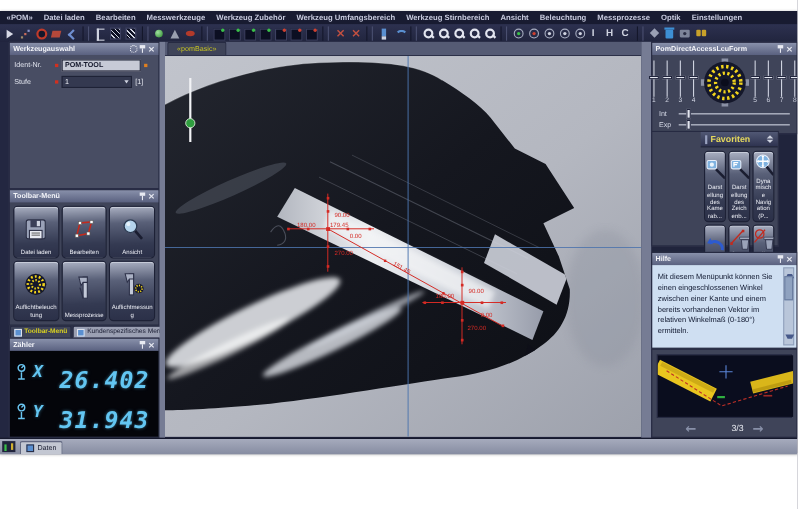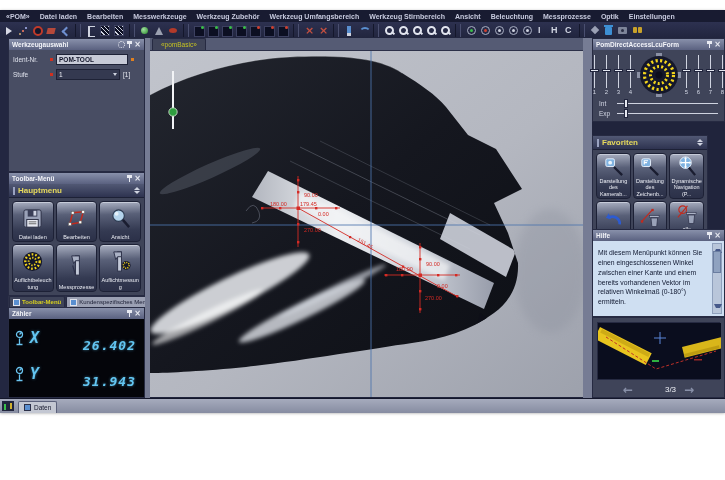--- a/index.html
+++ b/index.html
@@ -88,21 +88,21 @@
   .ltab{height:10px;display:flex;align-items:center;gap:2px;padding:0 3px;font-size:6px;border:1px solid #262a42;border-bottom:none;border-radius:2px 2px 0 0;white-space:nowrap;cursor:pointer;}
   .ltab .mini{width:5px;height:5px;flex:none;background:#5a8fd0;border:1px solid #dfe2ec;}
   .ltab-active{background:#3f4459;color:#d8d020;font-weight:bold;}
   .ltab-idle{background:#9ba0b3;color:#1a1d33;}
 
   .p-cnt{left:8px;top:297px;width:137px;height:91px;}
   .cnt-body{flex:1;background:#04050a;padding:6px 8px 0 6px;display:flex;flex-direction:column;gap:10px;}
   .cnt-row{display:flex;align-items:center;height:26px;}
   .lcd{font-family:"DejaVu Sans Mono",monospace;font-style:italic;font-weight:bold;color:#63c6f2;text-shadow:0 0 3px rgba(99,198,242,.55);}
   .axis-l{font-size:15px;margin-left:2px;}
-  .val{font-size:13px;margin-left:auto;letter-spacing:1px;margin-top:15px;}
+  .val{font-size:21px;margin-left:auto;letter-spacing:1px;margin-top:15px;}
 
   
   .splitter-l{position:absolute;left:145px;top:28px;width:5px;height:360px;background:#767c94;}
   .c-tabbar{position:absolute;left:150px;top:28px;width:433px;height:13px;background:#555b74;border-bottom:1px solid #2c3048;display:flex;align-items:flex-end;padding:0 2px;box-sizing:border-box;}
   .c-tab{height:11px;background:#3f4459;border:1px solid #262a42;border-bottom:none;border-radius:2px 2px 0 0;color:#c6c322;font-size:6.5px;display:flex;align-items:center;padding:0 8px;cursor:pointer;}
   .image-area{position:absolute;left:150px;top:41px;width:433px;height:346px;background:#b4b7c0;}
   .image-area svg{display:block;}
 
   
   .splitter-r{position:absolute;left:583px;top:28px;width:9px;height:360px;background:#767c94;}
@@ -115,21 +115,21 @@
   .vtrack::before{content:"";position:absolute;left:4px;top:0;width:1px;height:100%;background:#cfd3e0;}
   .vthumb{position:absolute;left:0;top:14px;width:9px;height:3px;background:#e4e7f0;border:1px solid #20243c;box-sizing:border-box;}
   .chnum{font-size:6px;color:#d2d6e4;margin-top:1px;}
   .ringwrap{width:48px;height:46px;display:flex;align-items:center;justify-content:center;}
   .lcu-hrow{display:flex;align-items:center;height:10px;gap:4px;padding:0 2px;}
   .lcu-hrow .hlbl{width:14px;font-size:6.5px;color:#d2d6e4;}
   .htrack{flex:1;height:9px;position:relative;cursor:pointer;}
   .htrack::before{content:"";position:absolute;left:0;top:4px;width:100%;height:1px;background:#cfd3e0;}
   .hthumb{position:absolute;left:7px;top:0;width:4px;height:9px;background:#e4e7f0;border:1px solid #20243c;box-sizing:border-box;}
 
-  .p-fav{left:592px;top:125px;width:116px;height:105px;}
+  .p-fav{left:592px;top:109px;width:116px;height:105px;padding-left:44px;}
   .p-hilfe{left:592px;top:219px;width:133px;height:88px;}
   .hilfe-body{flex:1;background:#cfdff2;position:relative;padding:4px 12px 3px 5px;overflow:hidden;}
   .hilfe-h{font-size:7.5px;font-weight:bold;color:#0d1430;line-height:1.2;}
   .hilfe-p{font-size:6.8px;color:#101830;line-height:1.45;margin-top:3px;}
   .vscroll{position:absolute;right:2px;top:2px;bottom:2px;width:8px;background:#b9c6da;border:1px solid #8fa0bc;}
   .vscroll .up,.vscroll .dn{position:absolute;left:1px;width:4px;height:4px;}
   .vscroll .up{top:1px;border-bottom:4px solid #46598a;border-left:2px solid transparent;border-right:2px solid transparent;}
   .vscroll .dn{bottom:1px;border-top:4px solid #46598a;border-left:2px solid transparent;border-right:2px solid transparent;}
   .vscroll .thumb{position:absolute;left:0;top:7px;width:6px;height:20px;background:#8fa2c0;border:1px solid #6a7da0;}
 
@@ -246,27 +246,20 @@
     </div>
   </div>
 
   <div class="panel p-tm">
     <div class="ptitle">
       <span>Toolbar-Menü</span>
       <span class="sp"></span>
       <span class="pin-icon"></span>
       <span class="close-icon">×</span>
     </div>
-    <div class="menuhdr">
-      <span>Hauptmenu</span>
-      <span class="spinner">
-            <i class="spin-up"></i>
-            <i class="spin-dn"></i>
-          </span>
-    </div>
     <div class="btn-grid">
 
         <div class="bigbtn">
           <span class="bicon">
               <svg width="23" height="23" viewBox="0 0 24 24">
                 <rect x="3" y="3" width="18" height="18" rx="2" fill="#9aa2b8" stroke="#2a2e44"></rect>
                 <rect x="7" y="3" width="10" height="7" fill="#3a3f58"></rect>
                 <rect x="13" y="4" width="3" height="5" fill="#cfd4e2"></rect>
                 <rect x="6" y="13" width="12" height="8" fill="#e8eaf2" stroke="#2a2e44"></rect>
                 <rect x="8" y="15" width="8" height="1" fill="#666"></rect>

